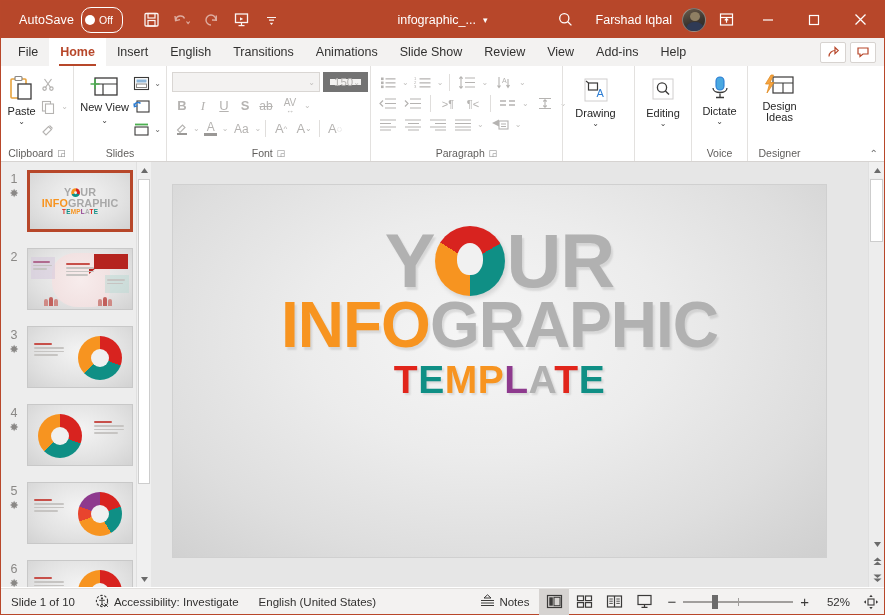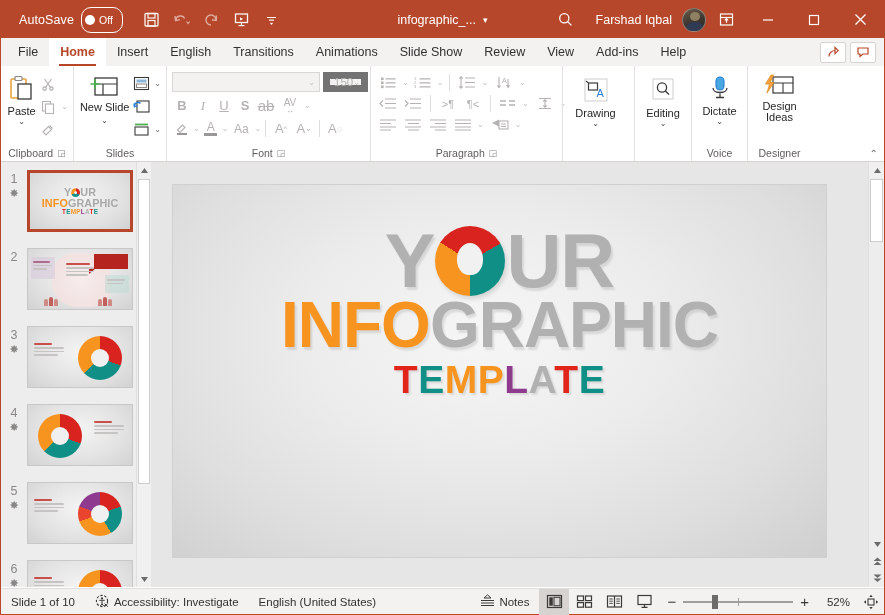--- a/index.html
+++ b/index.html
@@ -399,21 +399,21 @@
     </div>
 
     <div class="group" style="width:93px;">
       <div class="gbody">
         <div class="bigbtn" style="width:52px;">
           <svg width="30" height="26" viewBox="0 0 30 26">
               <rect x="5" y="4" width="22" height="17" fill="#fff" stroke="#3b3a39" stroke-width="1.3"></rect>
               <path d="M5 10 h22 M13 10 v11" stroke="#3b3a39" stroke-width="1.2"></path>
               <path d="M5 5 v10 M0.5 10 h9" stroke="#4caf50" stroke-width="1.6"></path>
             </svg>
-          <span class="lbl"><span>New Slide</span> <span class="chev">⌄</span></span>
+          <span class="lbl"><span>New View</span> <span class="chev">⌄</span></span>
         </div>
         <div class="smallcol">
           <div class="srow">
               <div class="sbtn">
             <svg width="17" height="15" viewBox="0 0 17 15">
                   <rect x="1.5" y="1.5" width="14" height="12" fill="#fff" stroke="#3b3a39" stroke-width="1.1"></rect>
                   <rect x="3.5" y="3.5" width="10" height="3" fill="#8ab4d8"></rect>
                   <rect x="3.5" y="8" width="10" height="3.5" fill="none" stroke="#8a8886" stroke-width="1"></rect>
                 </svg>
           </div>
@@ -452,21 +452,21 @@
           <div class="fsize">
             <span>150</span>
             <span class="cv gray">⌄</span>
           </div>
         </div>
         <div class="fbtns" style="margin-bottom:2px;">
           <div class="fb" style="font-weight:bold;">B</div>
           <div class="fb" style="font-style:italic;font-family:'Liberation Serif',serif;">I</div>
           <div class="fb" style="text-decoration:underline;">U</div>
           <div class="fb" style="font-weight:bold;">S</div>
-          <div class="fb" style="text-decoration:line-through;font-size:15px;">ab</div>
+          <div class="fb" style="text-decoration:line-through;font-size:12px;">ab</div>
           <div class="fb vert-icon" style="min-width:26px;">
             <span style="font-size:10px;line-height:9px;">AV</span>
             <span style="font-size:8px;line-height:7px;">↔</span>
           </div>
           <span class="cv gray">⌄</span>
         </div>
         <div class="fbtns">
           <div class="fb vert-icon">
             <svg width="15" height="12" viewBox="0 0 15 12">
                 <path d="M2.5 7 L7.5 2 L10 4.5 L5 9.5 Z" fill="none" stroke="#b5b3b1" stroke-width="1.1"></path>

